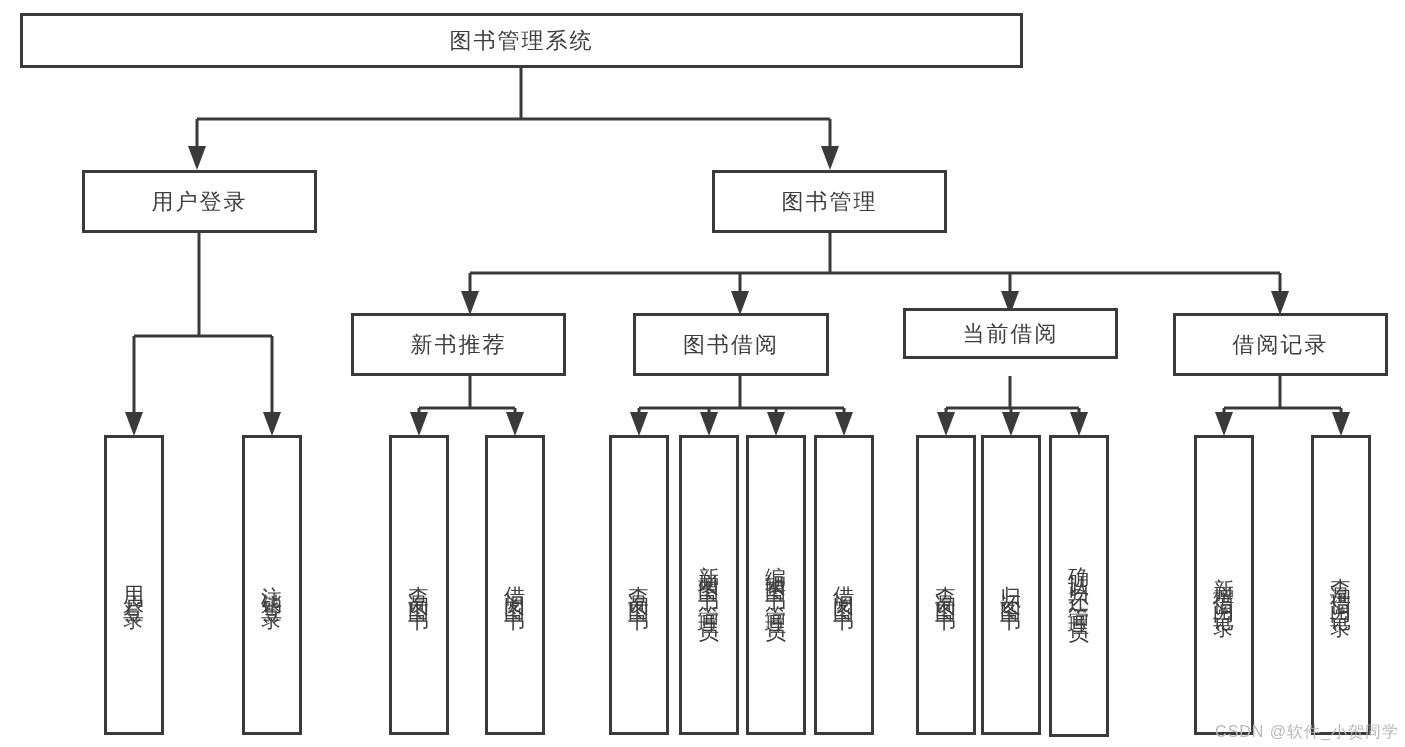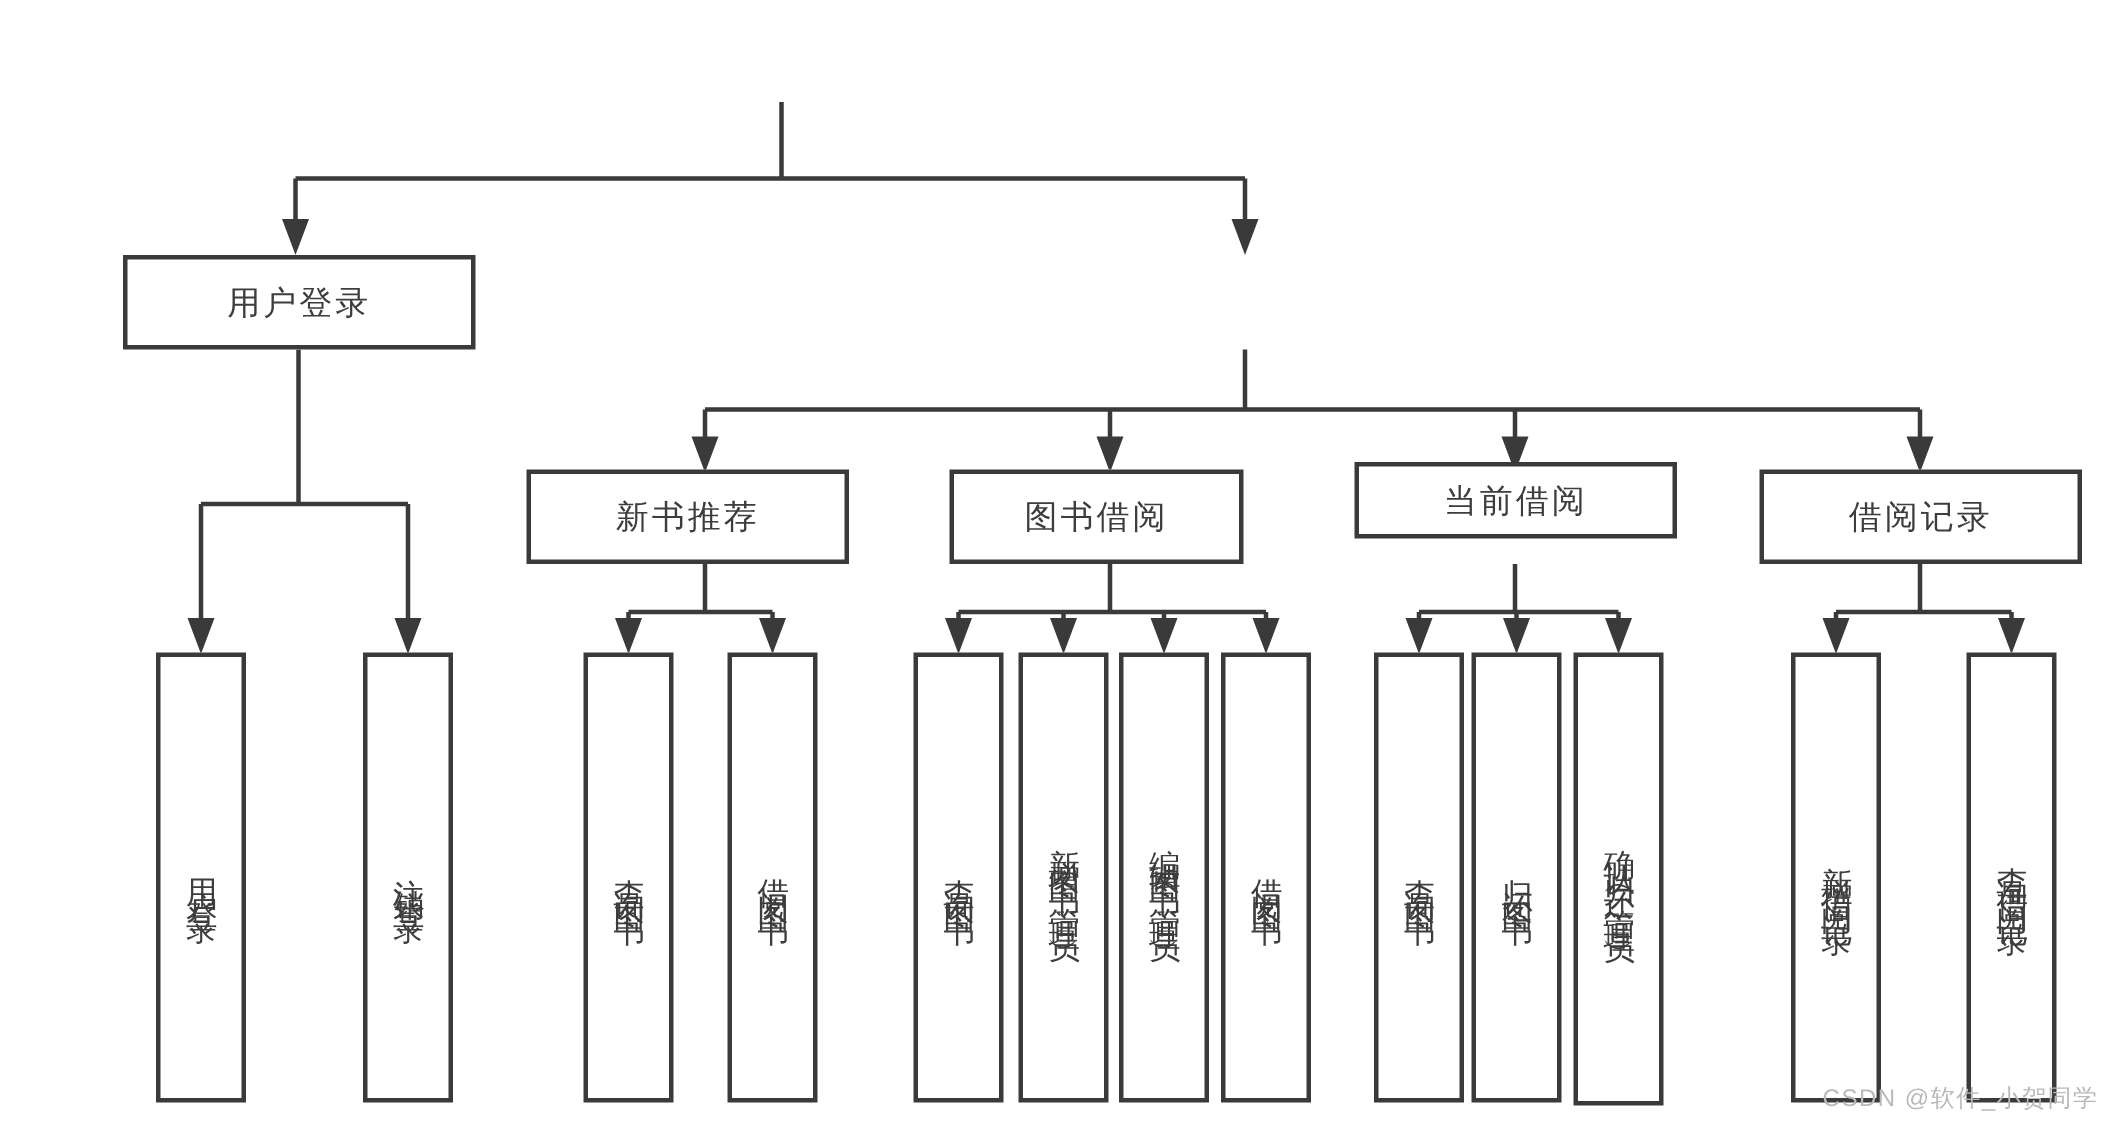--- a/index.html
+++ b/index.html
@@ -69,23 +69,29 @@
              M1010 315 L1001 291 L1019 291 Z  M1280 315 L1271 291 L1289 291 Z
              M134 436 L125 412 L143 412 Z  M272 436 L263 412 L281 412 Z
              M419 436 L410 412 L428 412 Z  M515 436 L506 412 L524 412 Z
              M639 436 L630 412 L648 412 Z  M709 436 L700 412 L718 412 Z
              M776 436 L767 412 L785 412 Z  M844 436 L835 412 L853 412 Z
              M946 436 L937 412 L955 412 Z  M1011 436 L1002 412 L1020 412 Z
              M1079 436 L1070 412 L1088 412 Z
              M1224 436 L1215 412 L1233 412 Z  M1341 436 L1332 412 L1350 412 Z"></path>
   </svg>
 
+  <div class="box hbox" style="left:20px;top:13px;width:1003px;height:55px">
+    <span>图书管理系统</span>
+  </div>
 
   <div class="box hbox" style="left:82px;top:170px;width:235px;height:63px">
     <span>用户登录</span>
+  </div>
+  <div class="box hbox" style="left:712px;top:170px;width:235px;height:63px">
+    <span>图书管理</span>
   </div>
 
   <div class="box hbox" style="left:351px;top:313px;width:215px;height:63px">
     <span>新书推荐</span>
   </div>
   <div class="box hbox" style="left:633px;top:313px;width:196px;height:63px">
     <span>图书借阅</span>
   </div>
   <div class="box hbox" style="left:903px;top:308px;width:215px;height:51px">
     <span>当前借阅</span>

